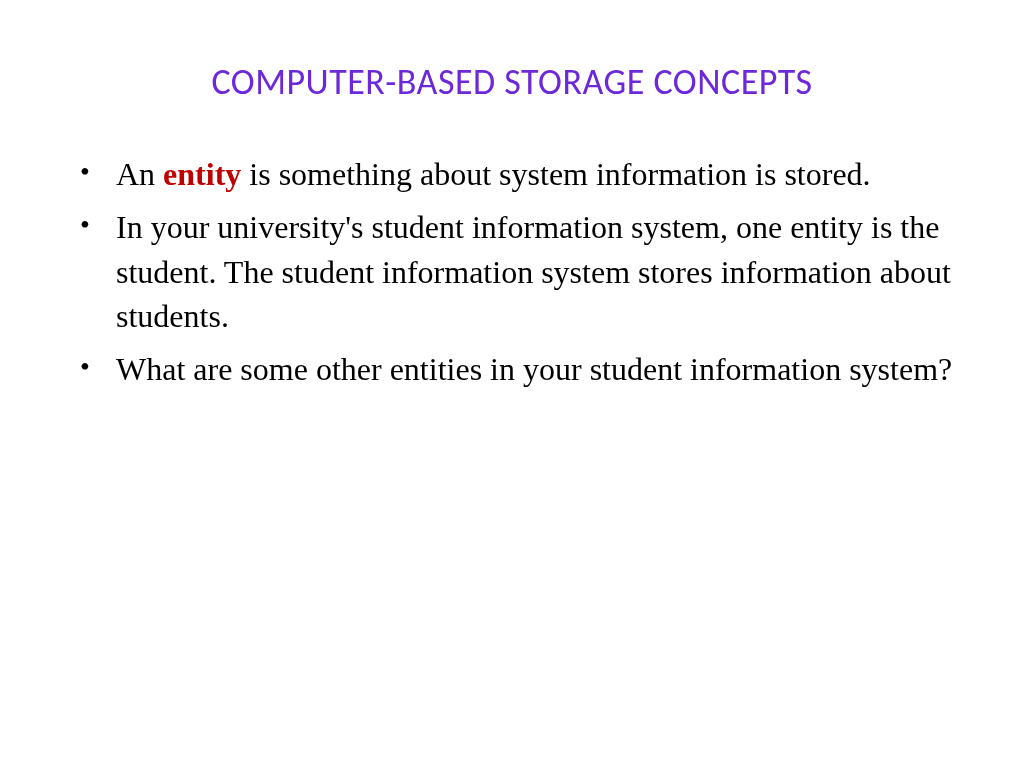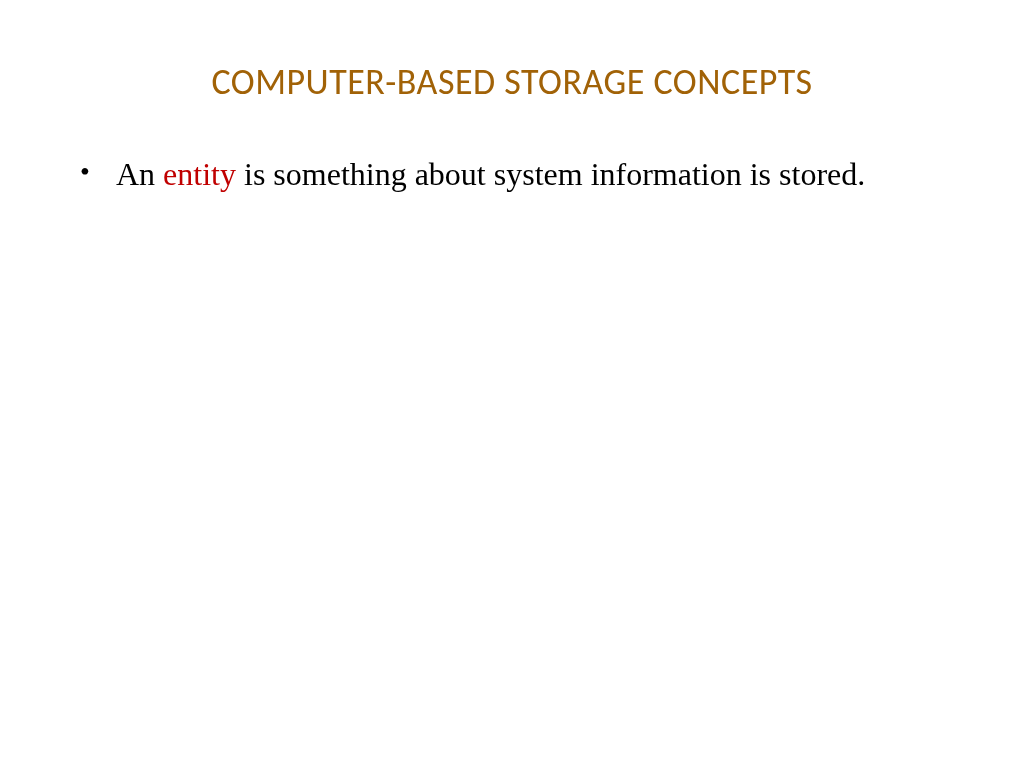--- a/index.html
+++ b/index.html
@@ -9,21 +9,21 @@
     }
     body {
       width: 1024px;
       height: 768px;
       background: #ffffff;
       font-family: "Times New Roman", Times, serif;
       padding: 60px 60px 0 60px;
     }
     .slide-title {
       font-family: Calibri, Arial, sans-serif;
-      color: #a16207;
+      color: #6d28d9;
       font-size: 36px;
       font-weight: 400;
       text-align: center;
       margin-bottom: 48px;
       letter-spacing: 0.5px;
     }
     .content-list {
       list-style: none;
       padding-left: 20px;
     }
@@ -38,24 +38,31 @@
     .content-list li::before {
       content: "•";
       position: absolute;
       left: 0;
       top: 0;
       font-size: 28px;
       color: #000000;
     }
     .highlight {
       color: #c00000;
+      font-weight: bold;
     }
   </style>
 </head>
 <body>
 
 <h1 class="slide-title">COMPUTER-BASED STORAGE CONCEPTS</h1>
 
 <ul class="content-list">
   <li>
     <span>An </span><span class="highlight">entity</span><span> is something about system information is stored.</span>
   </li>
+  <li>
+    <span>In your university's student information system, one entity is the student.  The student information system stores information about students.</span>
+  </li>
+  <li>
+    <span>What are some other entities in your student information system?</span>
+  </li>
 </ul>
 
 </body></html>

